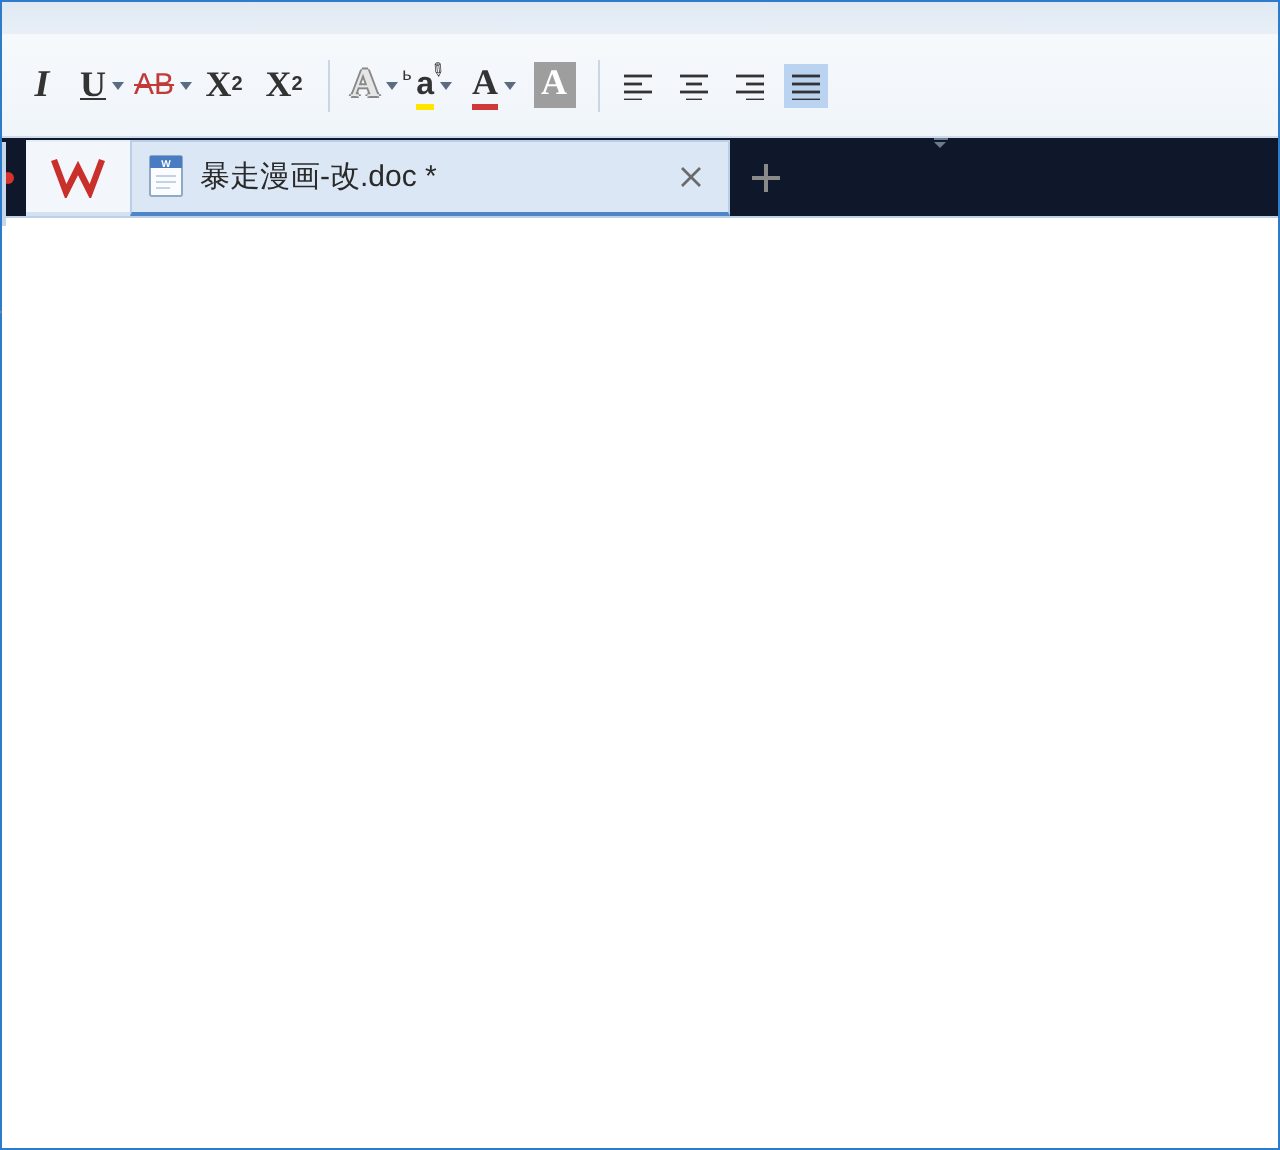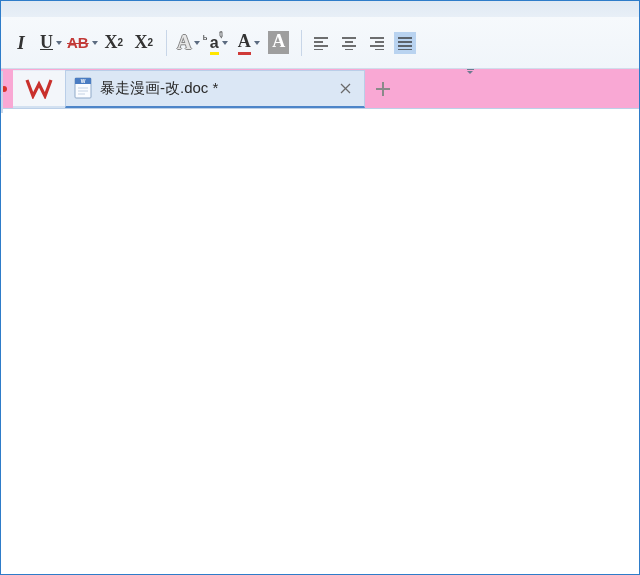--- a/index.html
+++ b/index.html
@@ -6,35 +6,35 @@
     body { width:640px; height:575px; overflow:hidden; background:#fdfdfd; }
     .window { width:640px; height:575px; border:1px solid #2e7cc9; background:#fff; position:relative; }
     .top-shade { height:16px; background:linear-gradient(#e0e9f3,#e8eff7); }
     .toolbar { height:52px; display:flex; align-items:center; padding:0 6px; gap:2px; background:linear-gradient(#f6f9fc,#f0f5fa); border-bottom:1px solid #d0dceb; }
     .tb-btn { min-width:28px; height:30px; display:flex; align-items:center; justify-content:center; border-radius:2px; cursor:pointer; color:#333; position:relative; }
     .tb-sep { width:1px; height:26px; background:#c8d6e8; margin:0 6px; }
     .dd::after { content:""; display:inline-block; margin-left:3px; width:0; height:0; border-left:3px solid transparent; border-right:3px solid transparent; border-top:4px solid #5b6b80; }
     .ico { display:inline-flex; align-items:center; justify-content:center; }
     .italic { font-family:"Georgia",serif; font-style:italic; font-size:19px; font-weight:bold; color:#333; }
     .uline { font-family:"Georgia",serif; font-size:18px; font-weight:bold; text-decoration:underline; color:#333; }
-    .strike { font-family:Arial,serif; font-size:15px; font-weight:bold; text-decoration:line-through; color:#c23a38; }
+    .strike { font-family:Arial,serif; font-size:15px; font-weight:normal; text-decoration:line-through; color:#c23a38; }
     .sup { font-family:"Georgia",serif; font-size:18px; font-weight:bold; color:#333; }
     .sup sup { font-size:10px; vertical-align:super; }
     .sub { font-family:"Georgia",serif; font-size:18px; font-weight:bold; color:#333; }
     .sub sub { font-size:10px; vertical-align:sub; }
     .outlineA { font-family:"Georgia",serif; font-size:20px; font-weight:bold; color:#e6e6e6; text-shadow:-1px 0 #888,1px 0 #888,0 -1px #888,0 1px #888; }
     .hilite { display:inline-flex; align-items:center; position:relative; }
     .hilite .txt { font-family:"Arial"; font-size:16px; font-weight:bold; color:#333; border-bottom:3px solid #ffe600; padding-bottom:1px; }
     .fontcolor .txt { font-family:"Georgia",serif; font-size:18px; font-weight:bold; color:#333; border-bottom:3px solid #cf3a38; padding-bottom:0; }
     .shade { background:#9e9e9e; padding:0 4px 2px 4px; color:#fff; font-family:"Georgia",serif; font-size:18px; font-weight:bold; }
     .align-box { display:flex; gap:6px; align-items:center; }
     .align-btn { width:22px; height:22px; display:flex; align-items:center; justify-content:center; cursor:pointer; }
     .align-btn.sel { background:#b9d3f0; }
     .a-lines { display:block; }
-    .tabbar { height:40px; display:flex; align-items:center; padding:0 4px 0 0; gap:0; border-bottom:1px solid #bcd0e8; background:#f9a8d4; }
+    .tabbar { height:40px; display:flex; align-items:center; padding:0 4px 0 0; gap:0; border-bottom:1px solid #bcd0e8; background:#0f172a; }
     .red-dot { width:6px; height:6px; background:#d8322b; border-radius:50%; margin-right:6px; margin-left:0; }
     .app-logo { width:52px; height:38px; display:flex; align-items:center; justify-content:center; background:#f3f6fa; border-top:1px solid #e6edf6; border-bottom:2px solid #d3e1f1; }
     .tab { height:38px; background:#dbe7f5; border-top:1px solid #b9cee8; border-left:1px solid #b9cee8; border-right:1px solid #b9cee8; border-bottom:2px solid #4d85c8; display:flex; align-items:center; padding:0 10px 0 8px; gap:8px; min-width:300px; max-width:370px; }
     .tab-docicon { width:18px; height:22px; }
     .tab-title { font-size:15px; color:#2a2a2a; flex:1; white-space:nowrap; overflow:hidden; }
     .tab-close { width:18px; height:18px; display:flex; align-items:center; justify-content:center; color:#6a6a6a; cursor:pointer; }
     .tab-add { width:36px; height:36px; display:flex; align-items:center; justify-content:center; color:#8a8a8a; cursor:pointer; font-size:26px; font-weight:300; }
     .docarea { position:absolute; top:112px; left:0; right:0; bottom:0; background:#fff; }
     .ruler-mark { position:absolute; left:-6px; top:150px; width:6px; height:10px; }
     .pen-cursor { position:absolute; }

